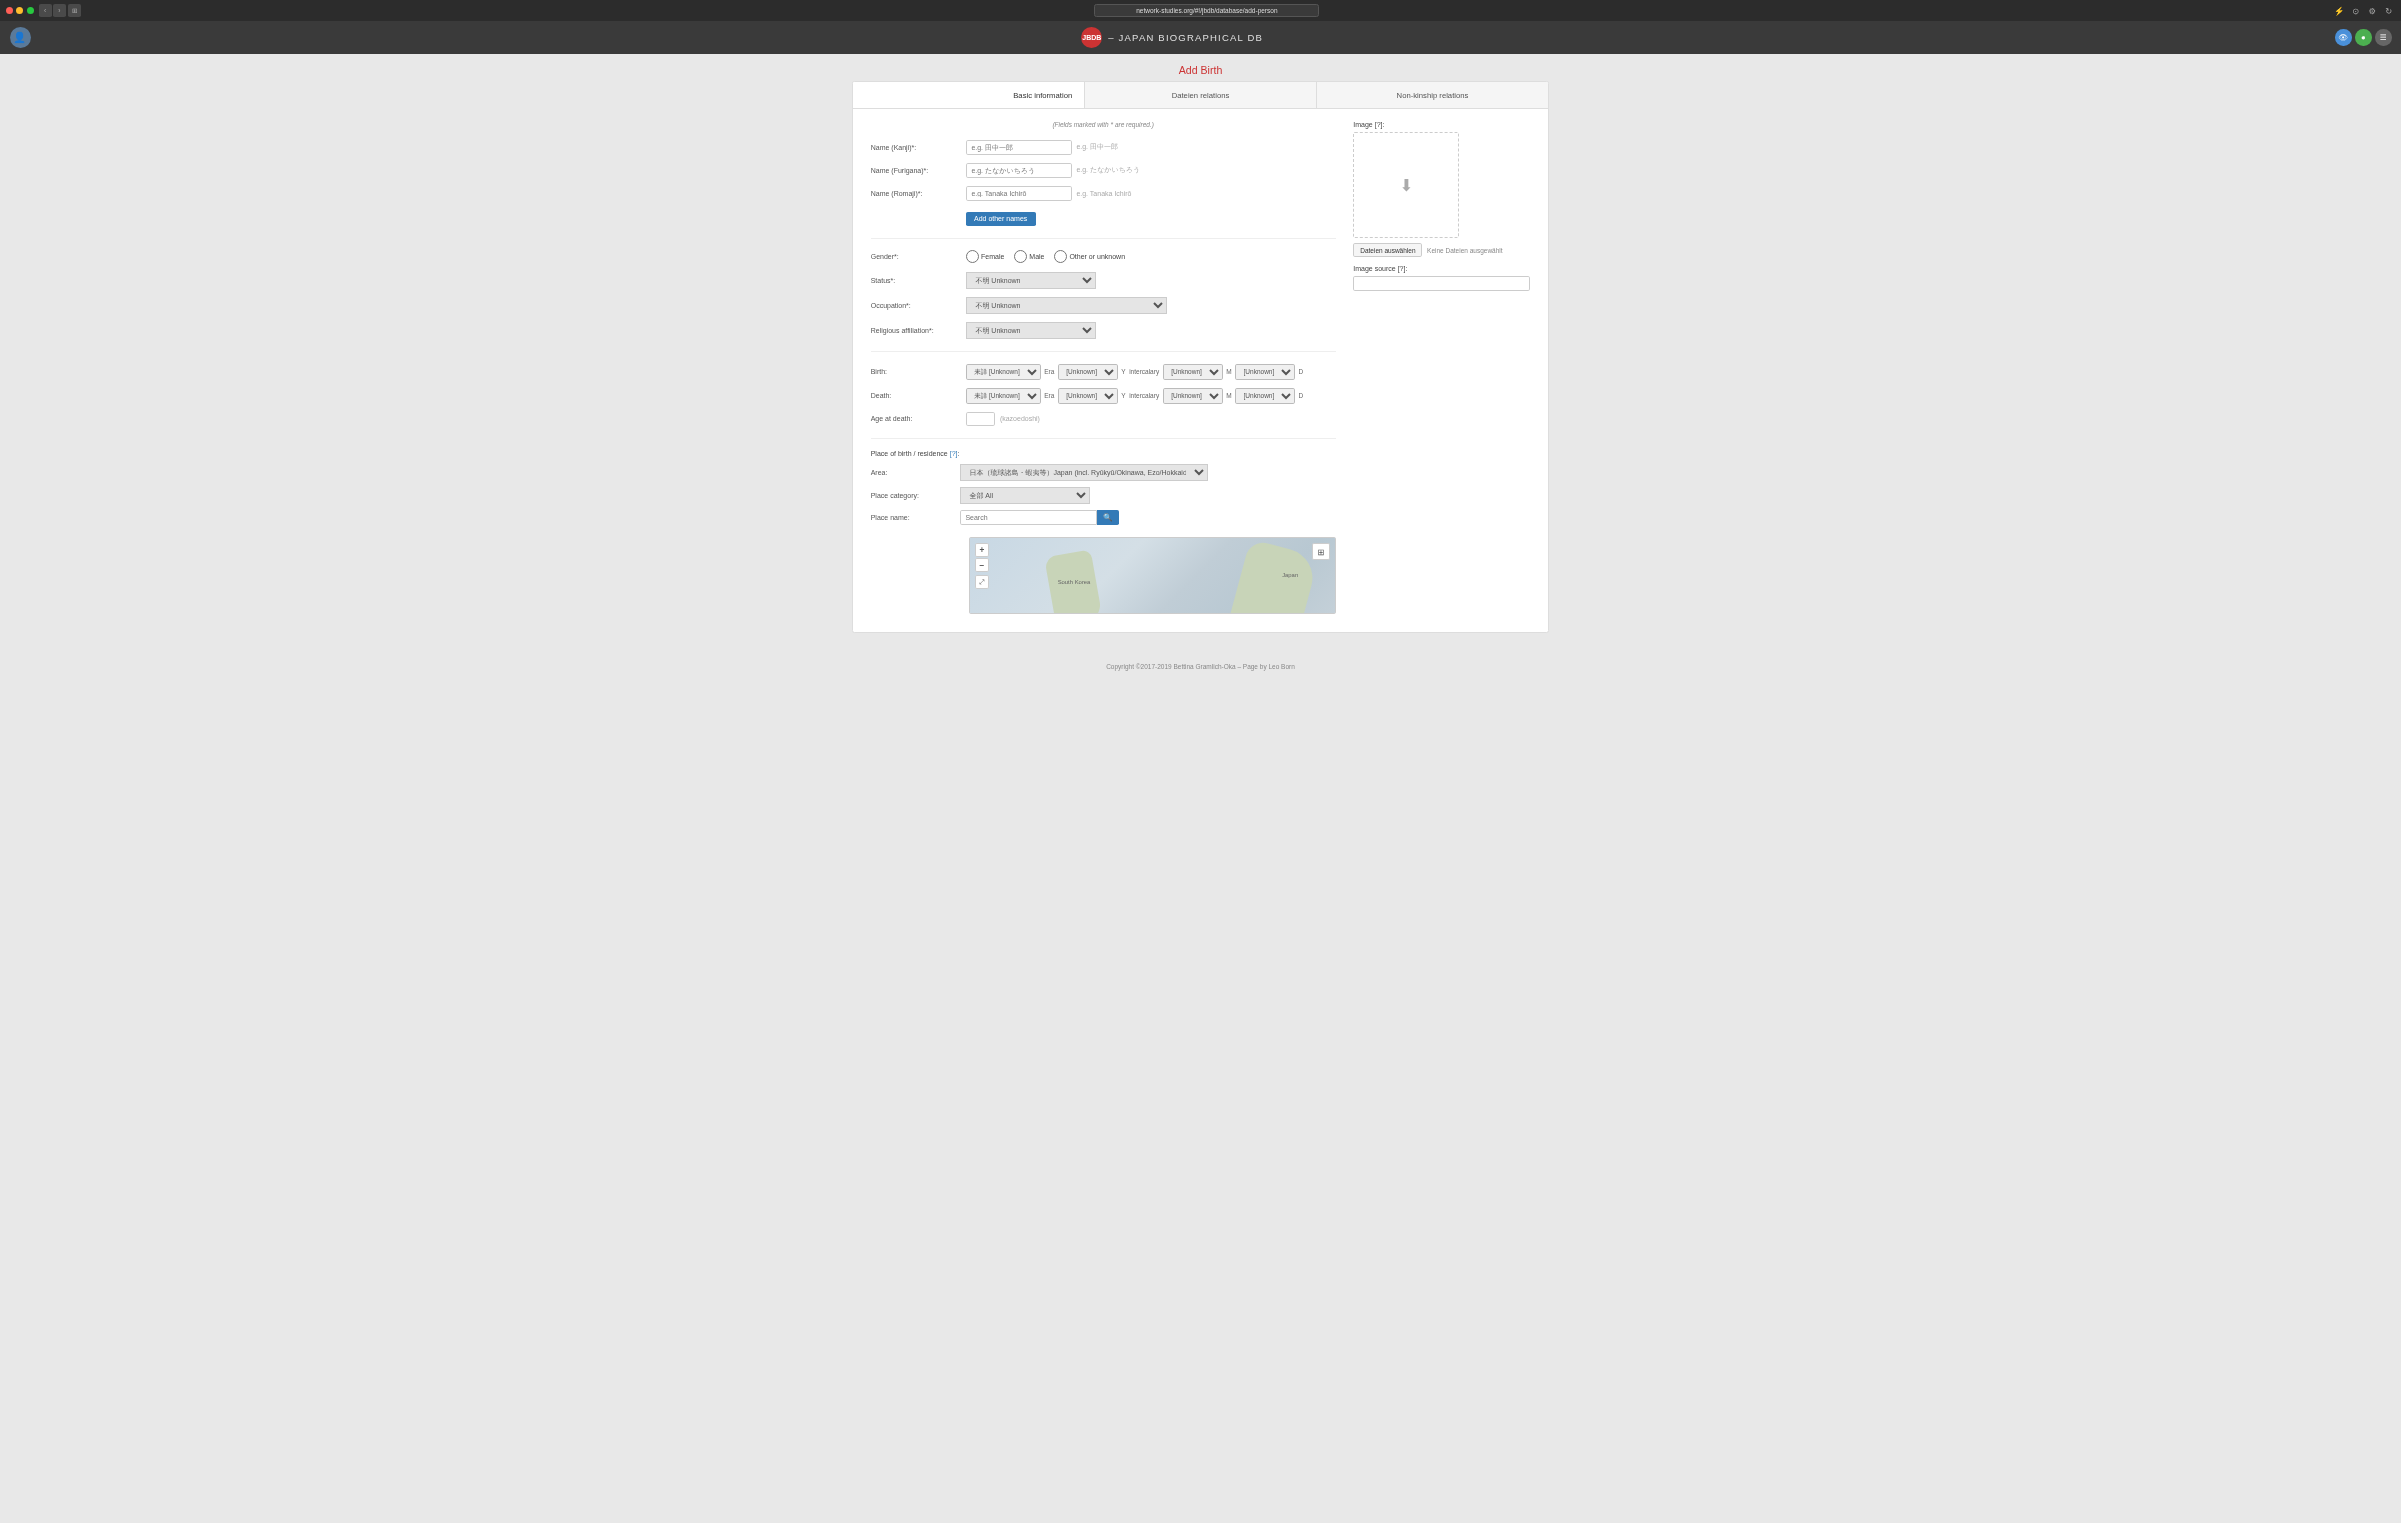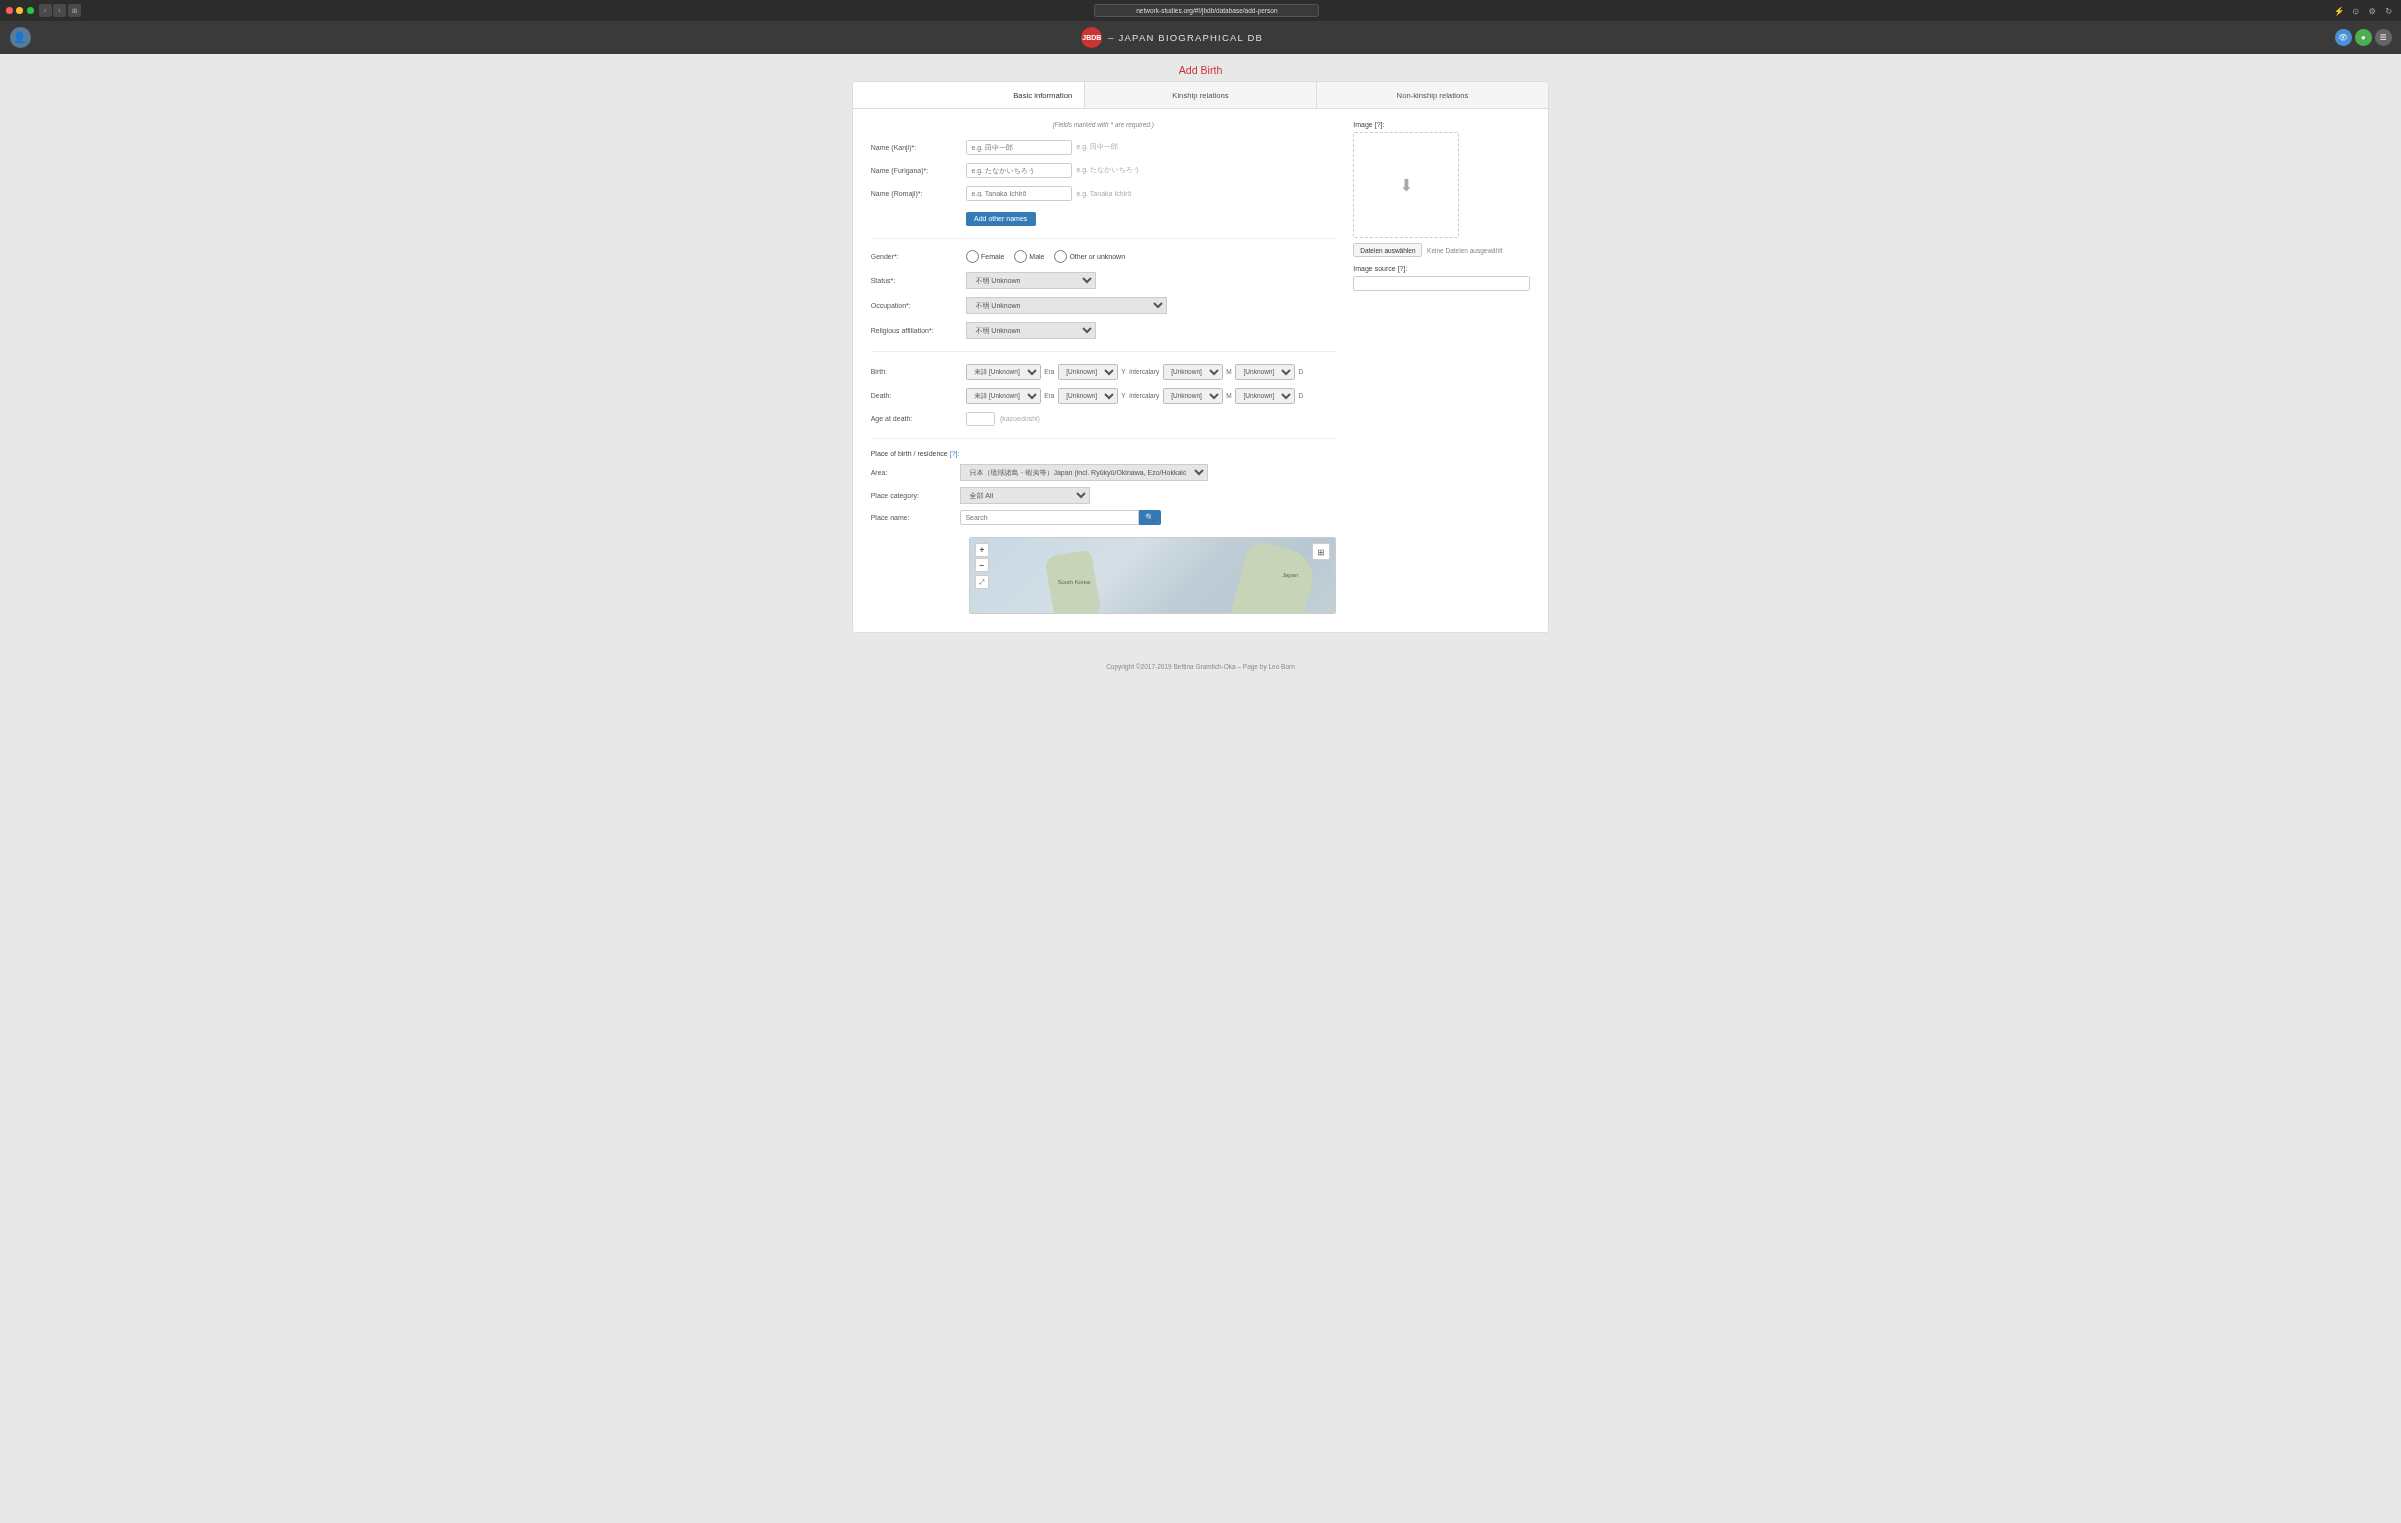--- a/index.html
+++ b/index.html
@@ -314,21 +314,21 @@
     }
     .place-label {
       width: 89px;
       font-size: 7px;
       color: #555;
     }
 
     .search-input-wrap {
       display: flex;
       align-items: center;
-      width: 201px;
+      width: 159px;
     }
     .search-input {
       flex: 1;
       border: 0.6px solid #ccc;
       border-radius: 1.8px 0 0 1.8px;
       padding: 3px 4.7px;
       font-size: 7px;
       color: #333;
     }
     .search-btn {
@@ -532,21 +532,21 @@
 
 <div class="page-content">
   <div class="page-title-bar">
     <span>Add Birth</span>
   </div>
 
   <div class="form-card">
 
     <div class="tabs">
       <div class="tab active">Basic information</div>
-      <div class="tab">Kinship relations</div>
+      <div class="tab">Dateien relations</div>
       <div class="tab">Non-kinship relations</div>
     </div>
 
     <div class="form-area">
 
       <div class="form-main">
         <div class="required-note">(Fields marked with * are required.)</div>
 
         <div class="form-row">
           <label class="form-label">Name (Kanji)*:</label>

